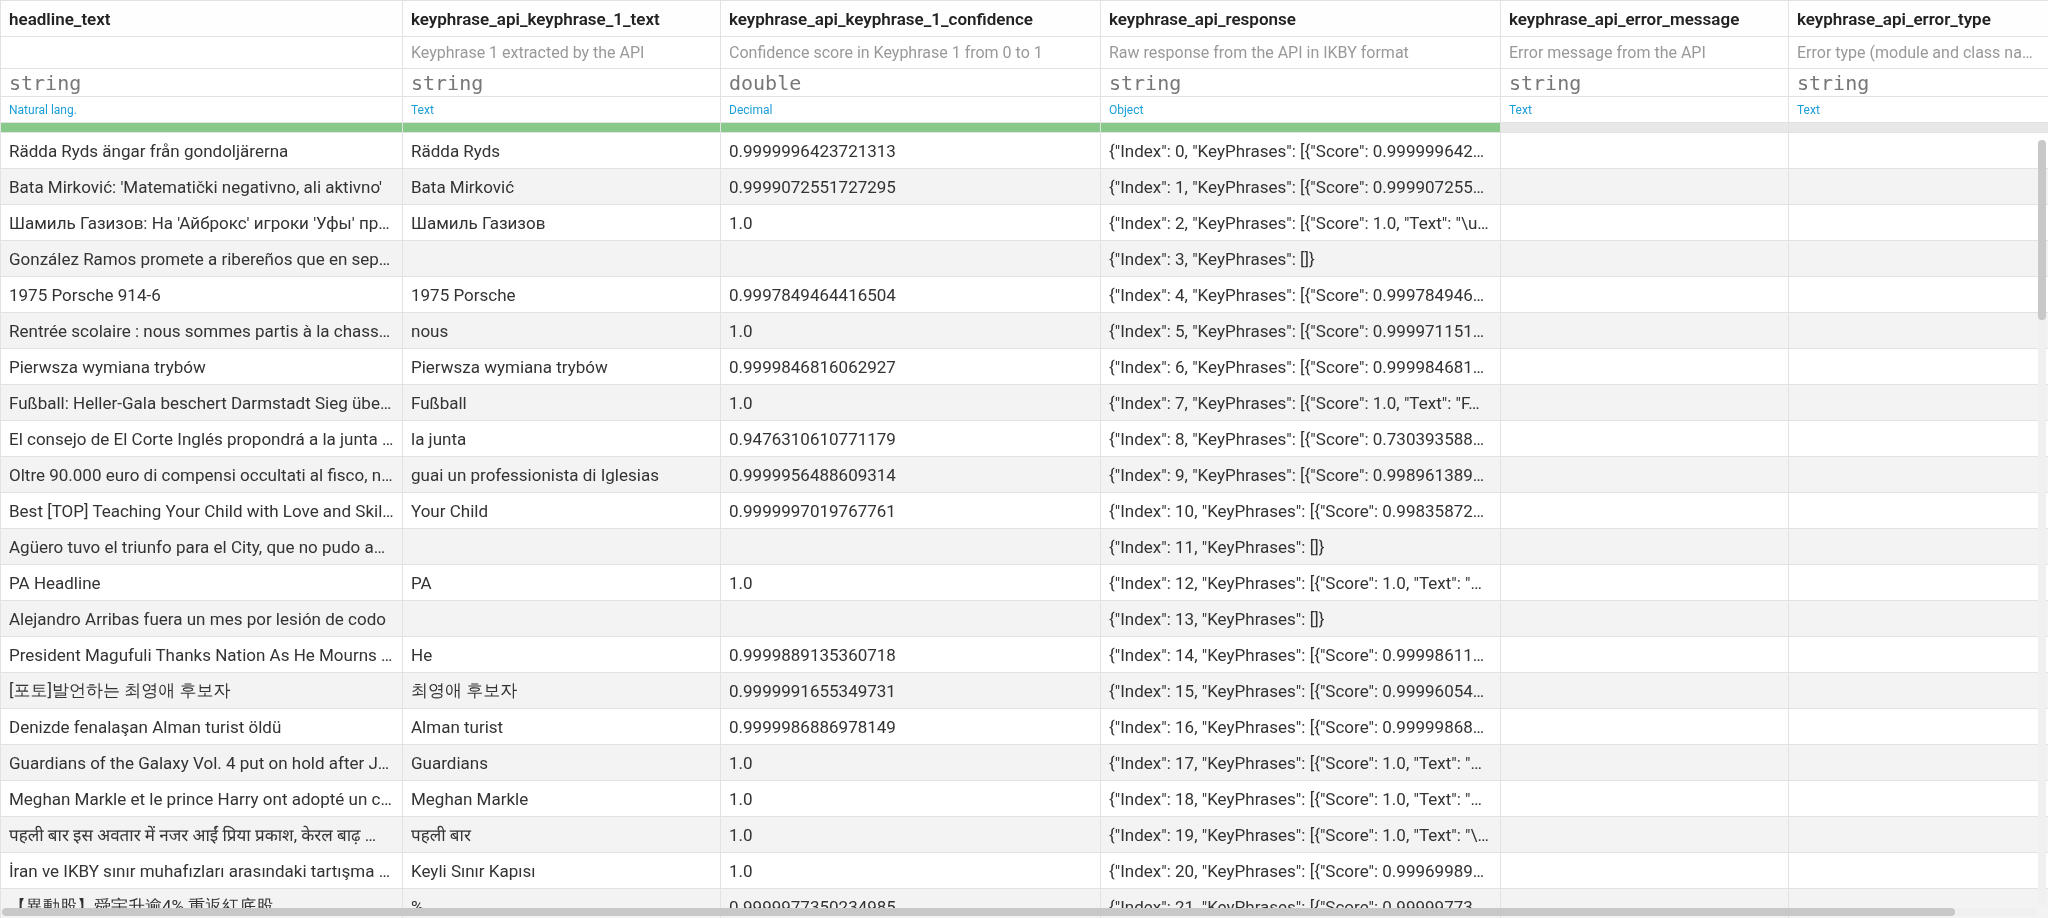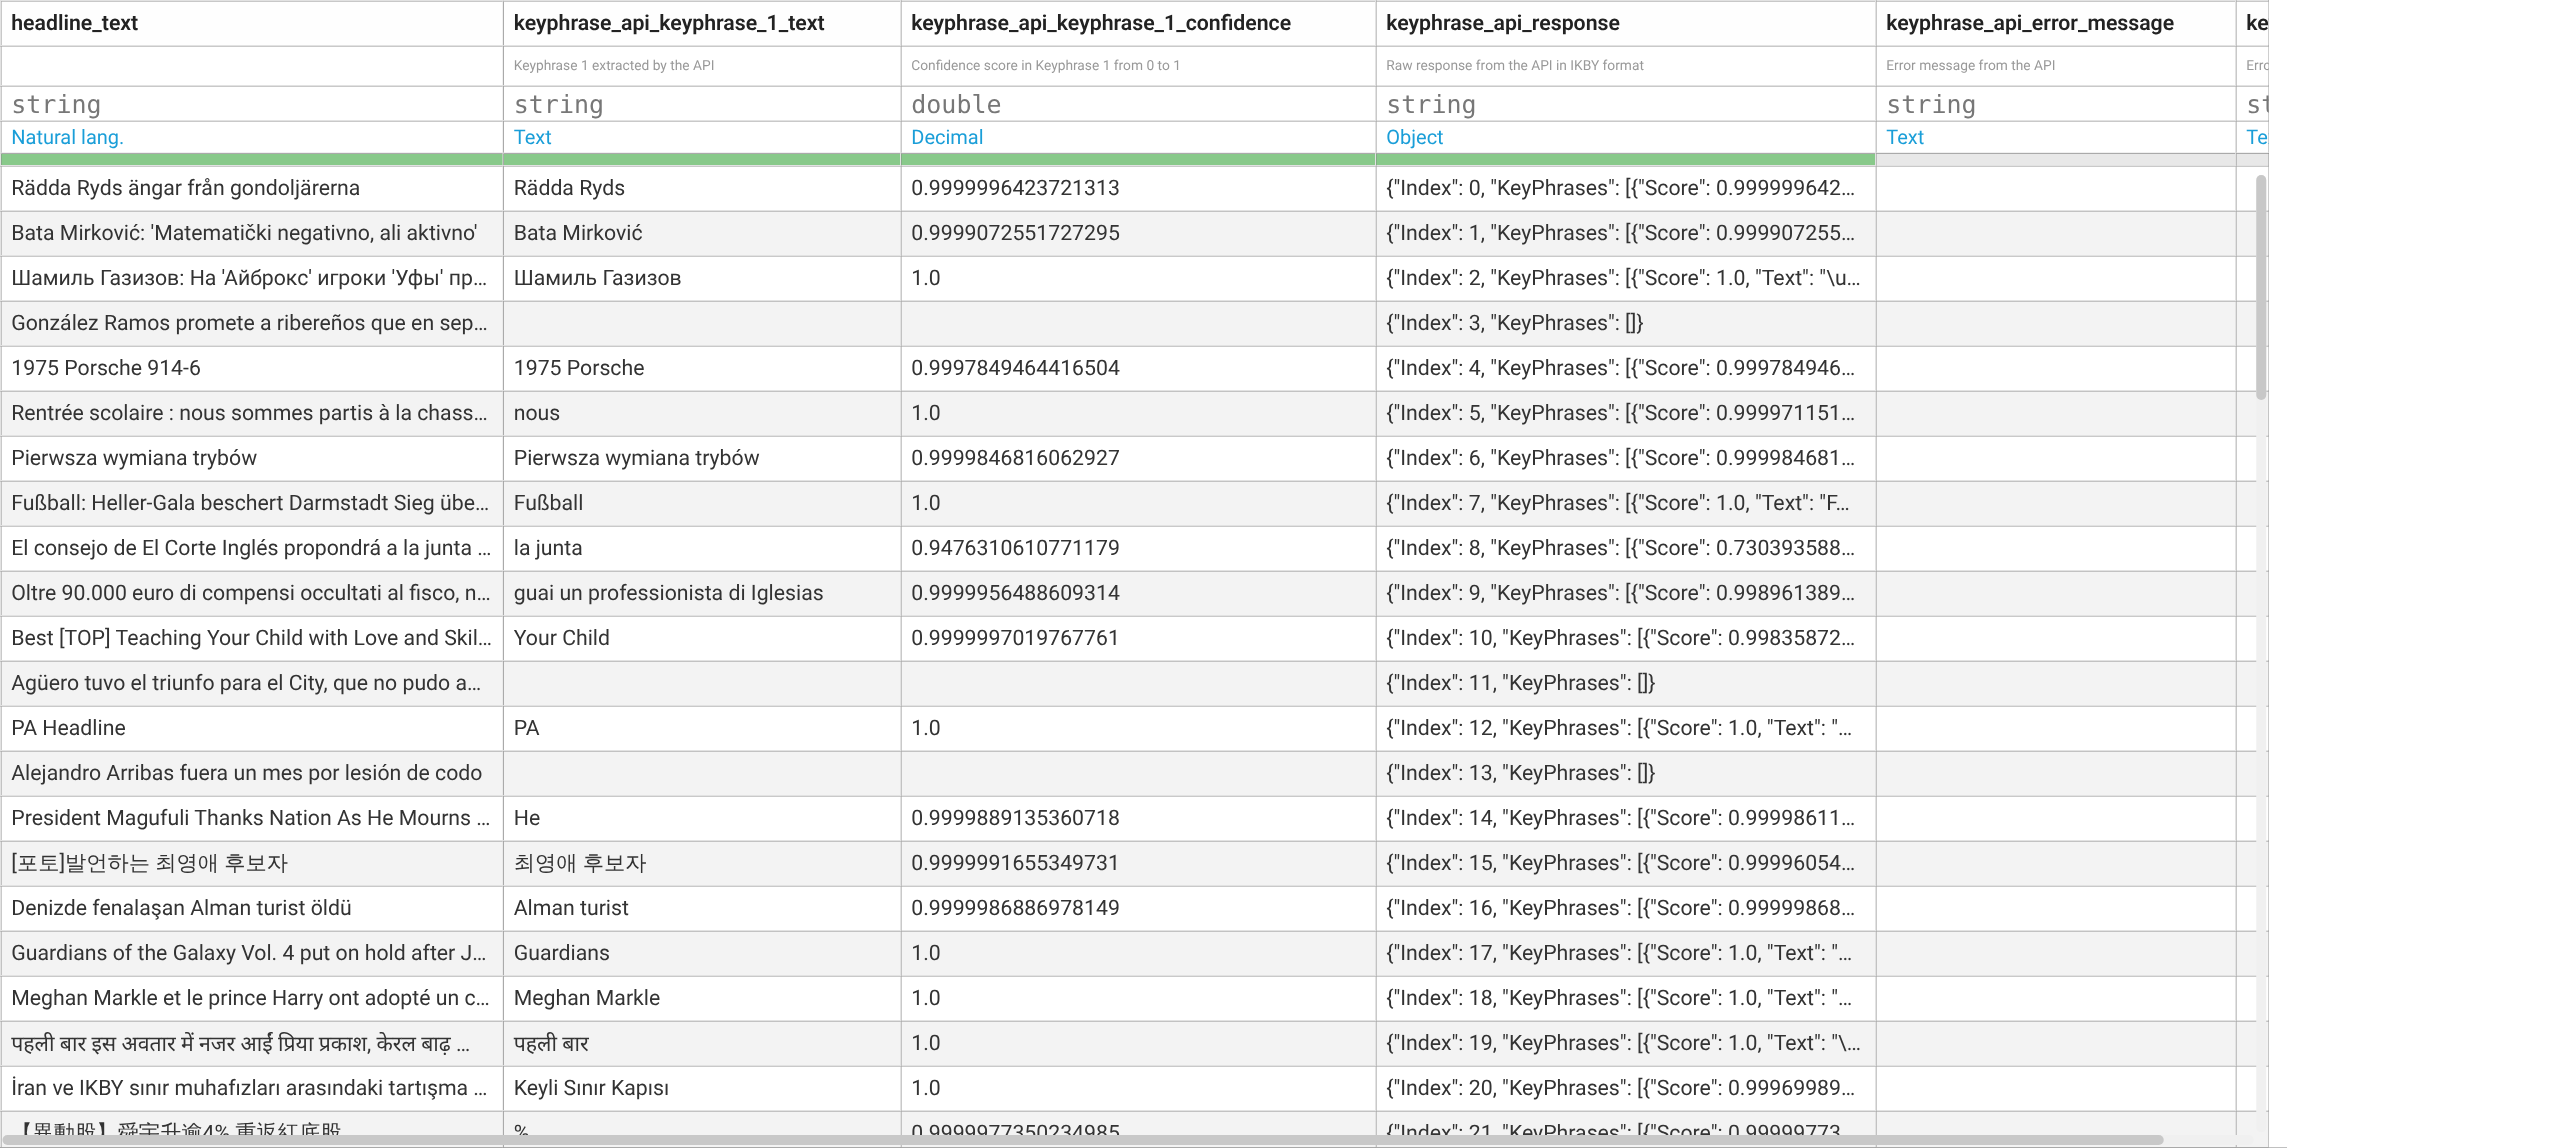--- a/index.html
+++ b/index.html
@@ -6,25 +6,25 @@
   html, body {
     margin: 0;
     padding: 0;
     font-family: -apple-system, BlinkMacSystemFont, "Segoe UI", Roboto, Helvetica, Arial, sans-serif;
     font-size: 17px;
     color: #333;
     background: #fff;
     overflow: hidden;
   }
   .table-wrap {
-    width: 1815px;
+    width: 2048px;
     height: 918px;
     overflow: hidden;
     position: relative;
-    background: #000000;
+    background: #84cc16;
   }
   table {
     border-collapse: collapse;
     table-layout: fixed;
     width: 2048px;
   }
   th, td {
     border: 1px solid #e2e2e2;
     padding: 0 8px;
     height: 36px;
@@ -37,35 +37,35 @@
   thead th {
     background: #fefefe;
     font-weight: 600;
     color: #222;
     height: 36px;
   }
   tr.desc-row td {
     background: #fff;
     color: #999;
     font-weight: 400;
-    font-size: 11px;
+    font-size: 16px;
     height: 32px;
   }
   tr.type-row td {
     font-family: ui-monospace, SFMono-Regular, Menlo, Consolas, monospace;
     font-size: 20px;
     color: #777;
     height: 28px;
     background: #fff;
   }
   tr.type-row td .dtype { color:#777; }
   tr.sem-row td {
     height: 26px;
     background: #fff;
-    font-size: 16px;
+    font-size: 12px;
   }
   tr.sem-row td .sem { color:#1a9ed8; }
   tr.bar-row td {
     height: 10px;
     padding: 0;
     border-top: 1px solid #e2e2e2;
     border-bottom: 1px solid #e2e2e2;
   }
   tr.bar-row td.green { background: #88c98a; }
   tr.bar-row td.grey  { background: #e8e8e8; }

